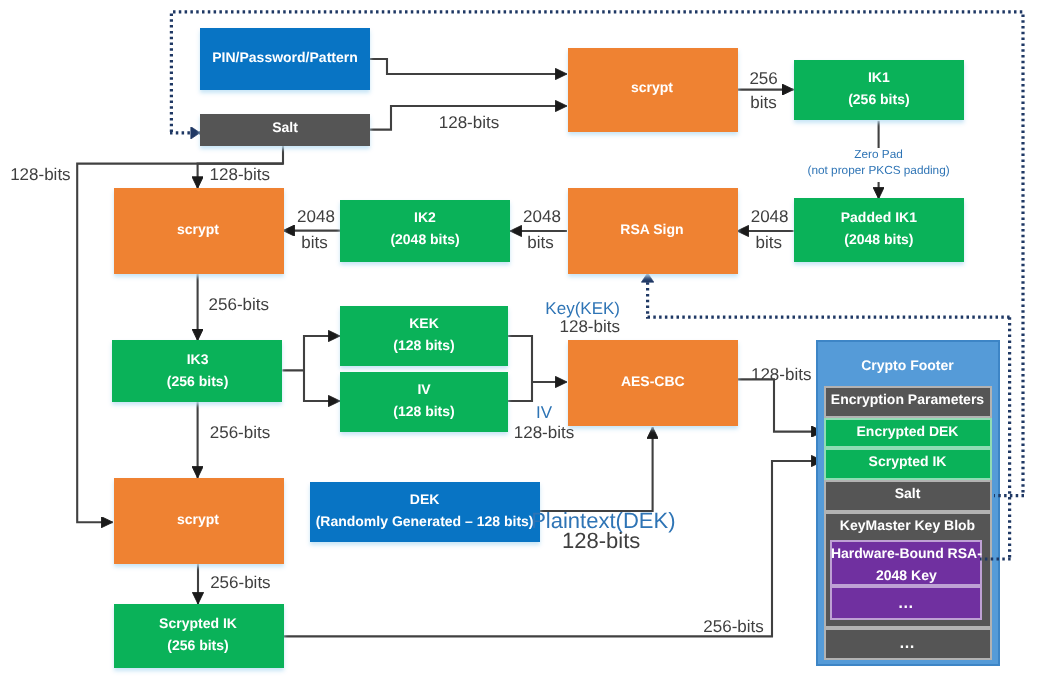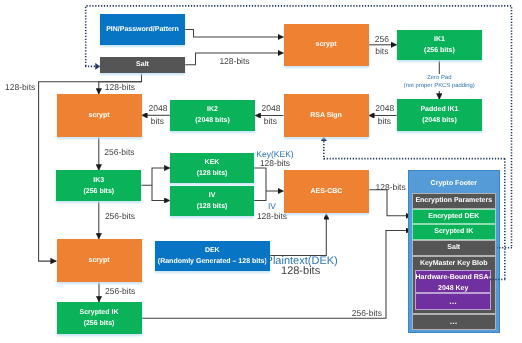--- a/index.html
+++ b/index.html
@@ -134,21 +134,21 @@
       <div class="edgelabel" style="left: 271px; top: 102.5px; transform: translateX(-50%);">2048</div>
       <div class="edgelabel" style="left: 270.3px; top: 115.6px; transform: translateX(-50%);">bits</div>
       <div class="edgelabel" style="left: 158px; top: 102.5px; transform: translateX(-50%);">2048</div>
       <div class="edgelabel" style="left: 157.3px; top: 115.6px; transform: translateX(-50%);">bits</div>
       <div class="edgelabel" style="left: 390.6px; top: 181.6px; transform: translateX(-50%);">128-bits</div>
       <div class="edgelabel" style="left: 366.8px; top: 307.6px; transform: translateX(-50%);">256-bits</div>
       <div class="edgelabel" style="left: 389.3px; top: 74px; width: 100px; text-align: center; font-size: 5.9px; line-height: 8.3px; color: rgb(46, 116, 181); background: rgb(255, 255, 255);">
         <div>Zero Pad</div>
         <div>(not proper PKCS padding)</div>
       </div>
-      <div class="edgelabel" style="left: 240px; top: 150.2px; width: 70px; text-align: center; font-size: 8.5px; line-height: 9px; color: rgb(46, 116, 181);">
+      <div class="edgelabel" style="left: 240px; top: 150.2px; width: 70px; text-align: right; font-size: 8.5px; line-height: 9px; color: rgb(46, 116, 181);">
         <div>Key(KEK)</div>
         <div style="color: rgb(63, 63, 63);">128-bits</div>
       </div>
       <div class="edgelabel" style="left: 242px; top: 202.4px; width: 60px; text-align: center; font-size: 8.5px; line-height: 9.8px; color: rgb(46, 116, 181);">
         <div>IV</div>
         <div style="color: rgb(63, 63, 63);">128-bits</div>
       </div>
       <div class="edgelabel" style="left: 265.6px; top: 257.2px; width: 70px; text-align: center; font-size: 11px; line-height: 9.9px; color: rgb(46, 116, 181);">
         <div>Plaintext(DEK)</div>
         <div style="color: rgb(63, 63, 63);">128-bits</div>

